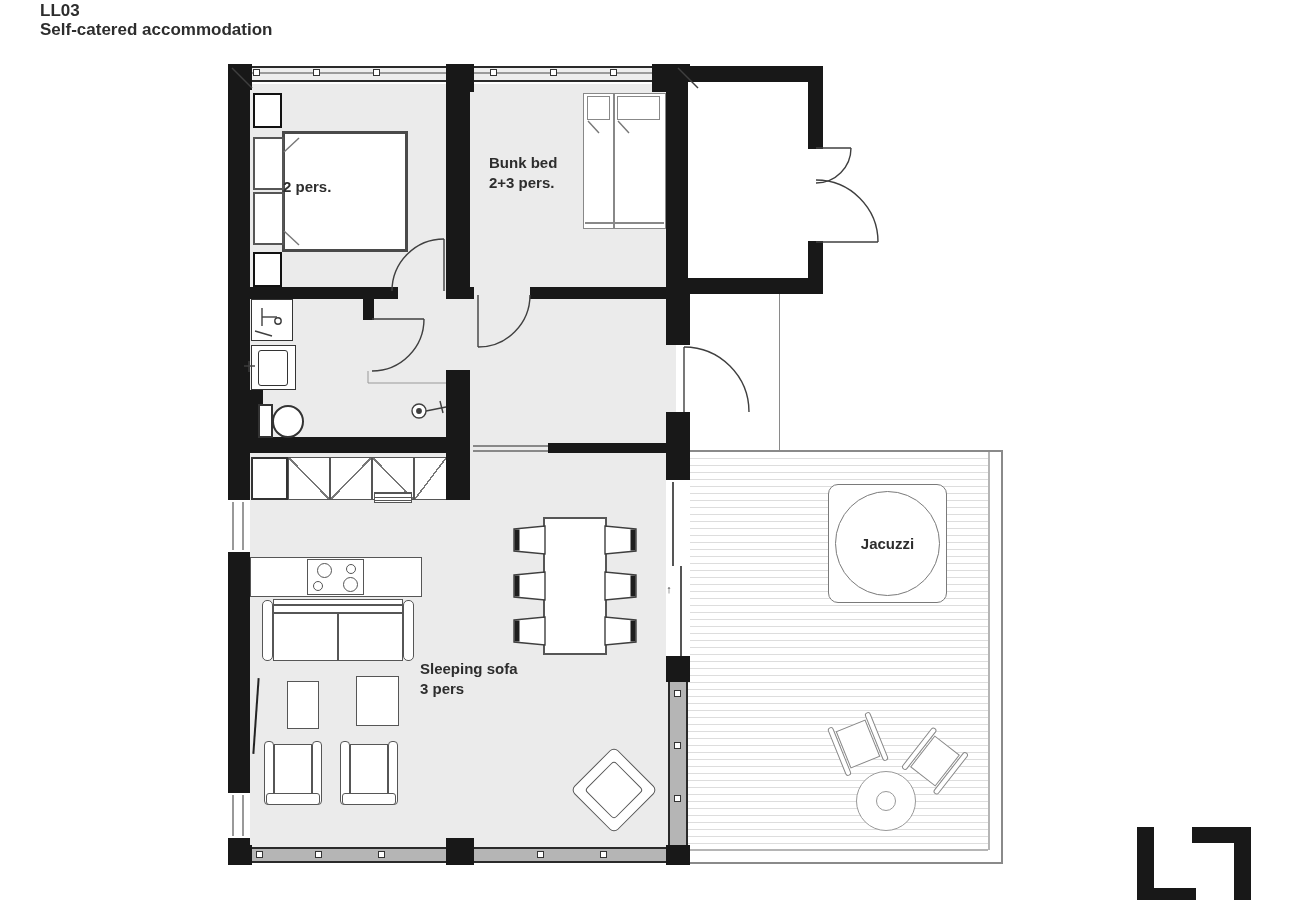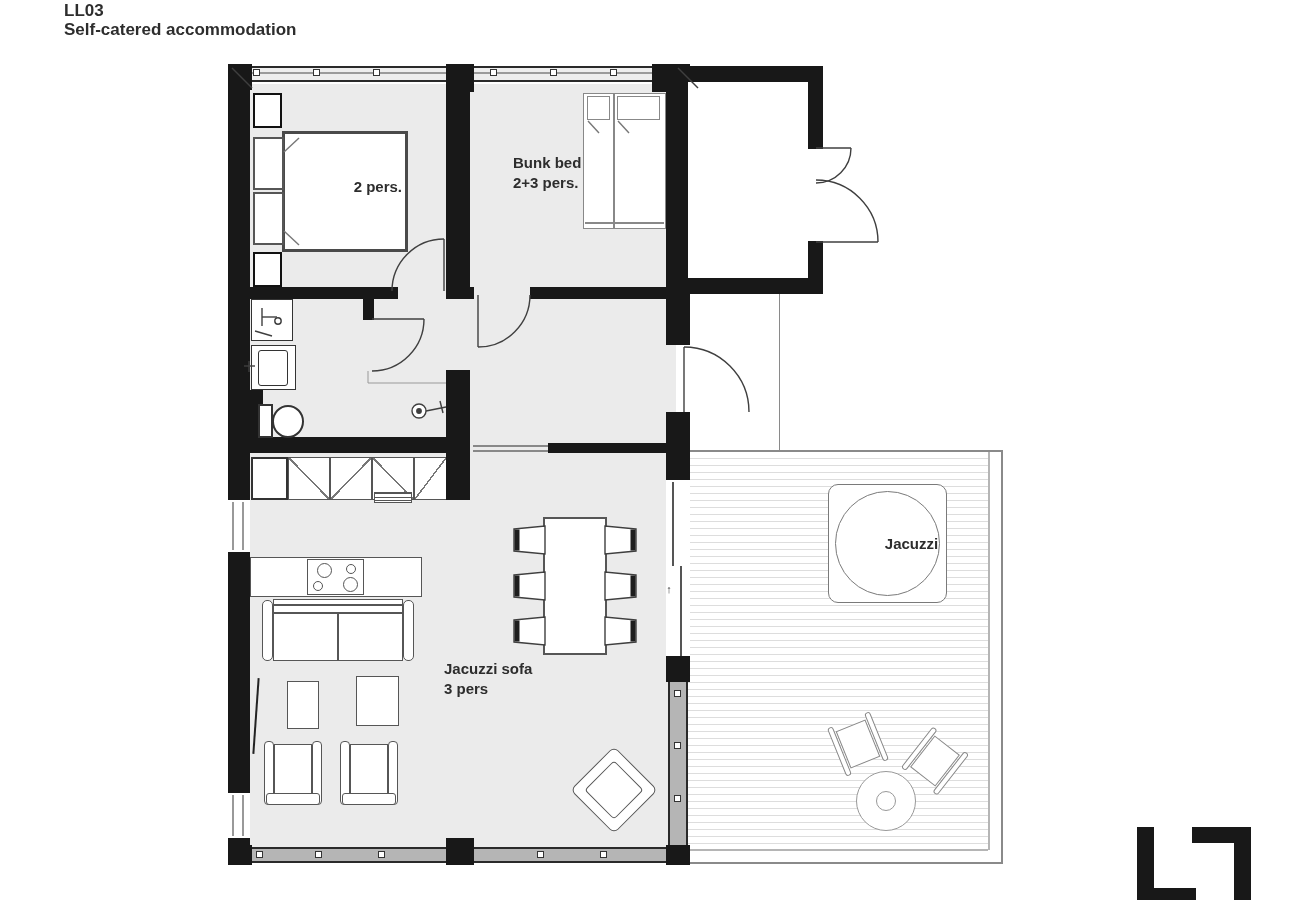--- a/index.html
+++ b/index.html
@@ -2,21 +2,21 @@
 <html style="--wall: #181818; --floor: #ebebeb; --furniture_line: #565656; --window_band: #b5b5b5; --deck_line: #dddddd; --text: #2d2d2d;"><head>
 <meta charset="utf-8">
 <style>
   html,body{margin:0;padding:0;background:#fff;}
   #scene{position:relative;width:1300px;height:900px;background:#fff;overflow:hidden;
          font-family:"Liberation Sans", sans-serif;}
   .abs{position:absolute;box-sizing:border-box;}
   .wall{background:var(--wall,#181818);}
   .fw{background:#fff;border:1.5px solid var(--furniture_line,#565656);}
   .post{width:7px;height:7px;background:#fff;border:1.5px solid #333;}
-  .lbl{font-weight:bold;color:var(--text,#2d2d2d);font-size:15px;line-height:1.05;white-space:nowrap;margin-left:24px;}
+  .lbl{font-weight:bold;color:var(--text,#2d2d2d);font-size:15px;line-height:1.05;white-space:nowrap;}
   .band{border-top:2px solid #2a2a2a;border-bottom:2px solid #2a2a2a;}
   .cabA{background-color:#fff;background-image:linear-gradient(to top right,transparent 48.5%,#777 48.5%,#777 51.5%,transparent 51.5%);border:1.5px solid #555;}
   .cabB{background-color:#fff;background-image:linear-gradient(to top left,transparent 48.5%,#777 48.5%,#777 51.5%,transparent 51.5%);border:1.5px solid #555;}
   .planks{background-image:repeating-linear-gradient(to bottom,transparent 0,transparent 6px,var(--deck_line,#ddd) 6px,var(--deck_line,#ddd) 7px);}
   svg{pointer-events:none;}
 </style>
 </head>
 <body>
 
 <div id="scene">
@@ -113,21 +113,21 @@
   <div class="abs wall" style="left:676px;top:66px;width:147px;height:16px;"></div>
   <div class="abs wall" style="left:676px;top:278px;width:147px;height:16px;"></div>
   <div class="abs wall" style="left:808px;top:66px;width:15px;height:83px;"></div>
   <div class="abs wall" style="left:808px;top:241px;width:15px;height:53px;"></div>
 
   <div class="abs" style="left:282px;top:131px;width:126px;height:121px;background:#fff;border:3px solid #4a4a4a;"></div>
   <div class="abs fw" style="left:253px;top:137px;width:31px;height:53px;border-width:2px;"></div>
   <div class="abs fw" style="left:253px;top:192px;width:31px;height:53px;border-width:2px;"></div>
   <div class="abs" style="left:253px;top:93px;width:29px;height:35px;background:#fff;border:2.5px solid #111;"></div>
   <div class="abs" style="left:253px;top:252px;width:29px;height:35px;background:#fff;border:2.5px solid #111;"></div>
-  <div class="abs lbl" style="left:290px;top:179px;width:88px;text-align:right;">2 pers.</div>
+  <div class="abs lbl" style="left:283px;top:179px;width:88px;text-align:left;">2 pers.</div>
 
   <div class="abs" style="left:583px;top:93px;width:83px;height:136px;background:#fff;border:1.5px solid #888;"></div>
   <div class="abs" style="left:613px;top:93px;width:1.5px;height:136px;background:#888;"></div>
   <div class="abs" style="left:585px;top:222px;width:79px;height:1.5px;background:#888;"></div>
   <div class="abs" style="left:587px;top:96px;width:23px;height:24px;background:#fff;border:1.2px solid #888;"></div>
   <div class="abs" style="left:617px;top:96px;width:43px;height:24px;background:#fff;border:1.2px solid #888;"></div>
   <div class="abs lbl" style="left:489px;top:155px;">Bunk bed</div>
   <div class="abs lbl" style="left:489px;top:175px;">2+3 pers.</div>
 
   <div class="abs fw" style="left:251px;top:299px;width:42px;height:42px;border-color:#333;"></div>
@@ -171,21 +171,21 @@
     <div class="abs fw" style="left:10px;top:3px;width:38px;height:50px;border-width:1.2px;"></div>
     <div class="abs fw" style="left:0;top:0;width:10px;height:64px;border-radius:4px;"></div>
     <div class="abs fw" style="left:48px;top:0;width:10px;height:64px;border-radius:4px;"></div>
     <div class="abs fw" style="left:2px;top:52px;width:54px;height:12px;border-radius:3px;"></div>
   </div>
   <div class="abs" style="left:255px;top:678px;width:2px;height:76px;background:#222;transform:rotate(4deg);"></div>
 
   <div class="abs fw" style="left:583px;top:759px;width:62px;height:62px;transform:rotate(45deg);border-radius:6px;"></div>
   <div class="abs" style="left:593px;top:769px;width:42px;height:42px;transform:rotate(45deg);background:#fff;border:1.5px solid #565656;border-radius:4px;"></div>
 
-  <div class="abs lbl" style="left:420px;top:661px;">Jacuzzi sofa</div>
+  <div class="abs lbl" style="left:420px;top:661px;">Sleeping sofa</div>
   <div class="abs lbl" style="left:420px;top:681px;">3 pers</div>
 
   <div class="abs" style="left:543px;top:517px;width:64px;height:138px;background:#fff;border:2px solid #565656;"></div>
 
   <svg class="abs" style="left:0;top:0;" width="1300" height="900" viewBox="0 0 1300 900">
     <g stroke="#3f3f3f" stroke-width="1.4" fill="none">
       <g>
         <line x1="444" y1="239" x2="444" y2="291"></line>
         <path d="M444,239 A52,52 0 0 0 392,291"></path>
       </g>

